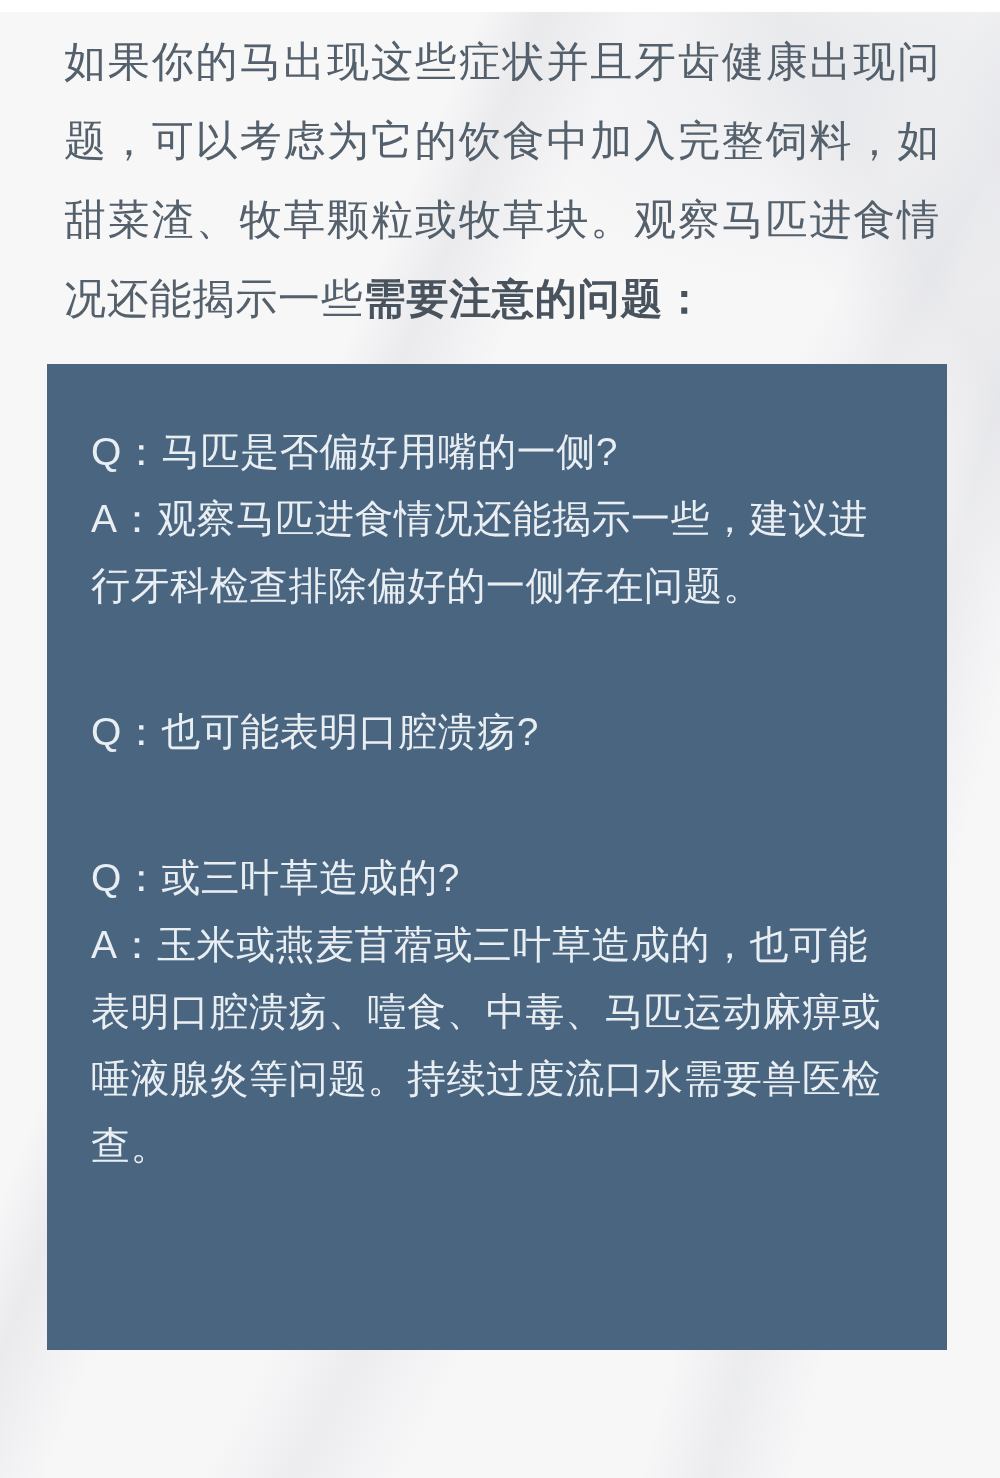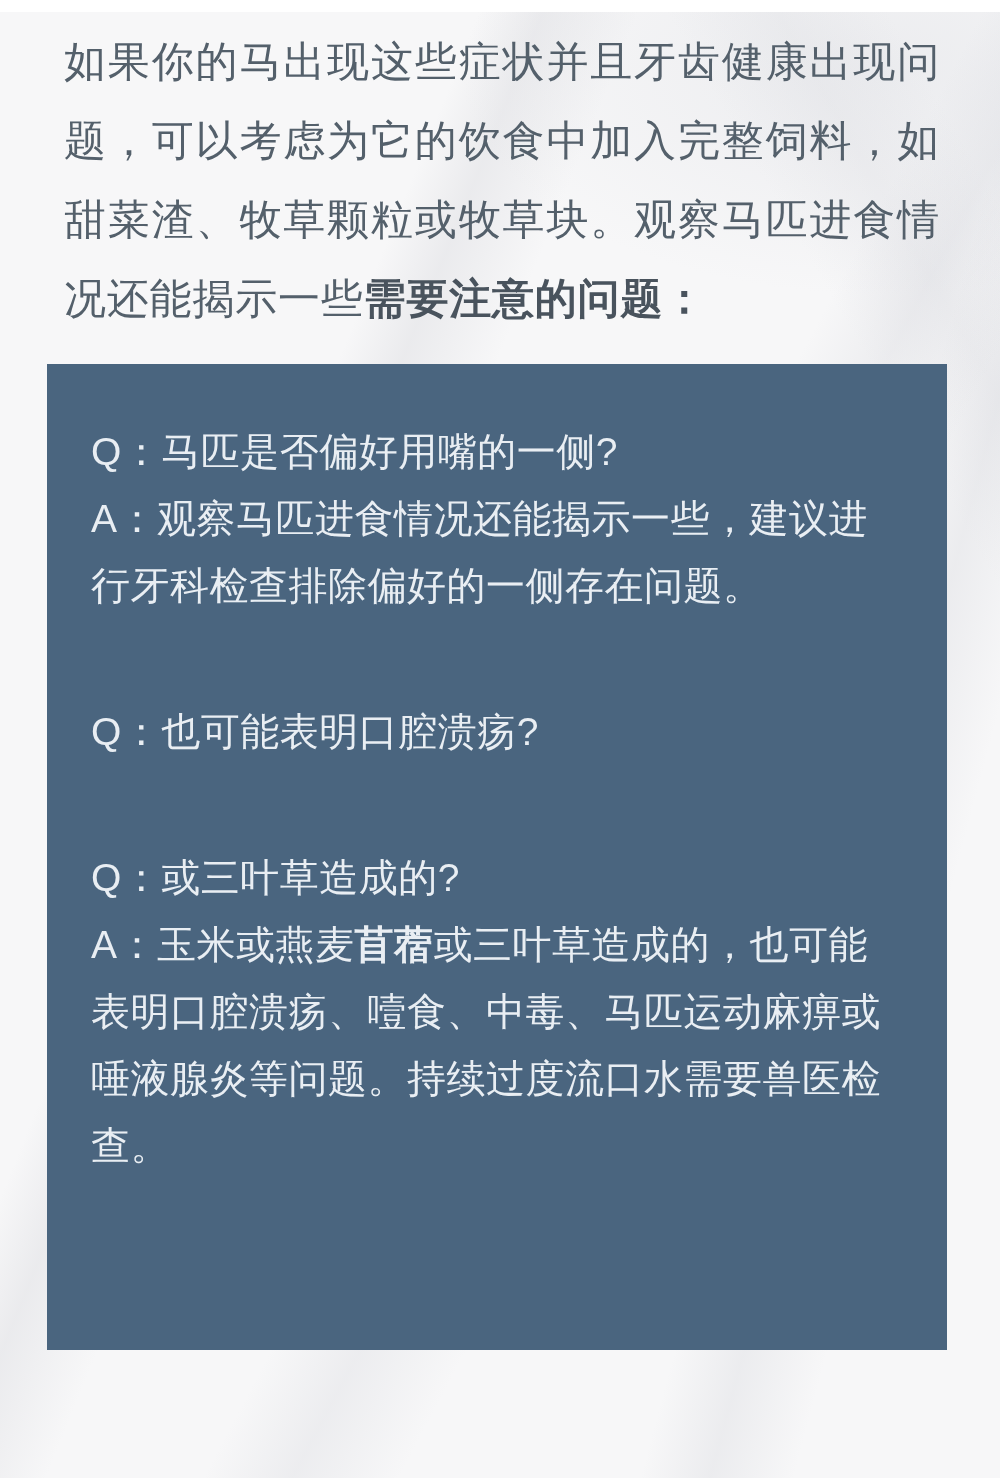--- a/index.html
+++ b/index.html
@@ -51,21 +51,21 @@
     line-height: 67px;
     letter-spacing: 0.5px;
   }
   .qa-group + .qa-group {
     margin-top: 79px;
   }
   .qa-line {
     margin: 0;
   }
   .answer-bold {
-    font-weight: bold;
+    font-weight: normal;
   }
 </style>
 </head>
 <body>
 
 <div class="page">
 
   <p class="intro"><span class="intro-regular">如果你的马出现这些症状并且牙齿健康出现问题，可以考虑为它的饮食中加入完整饲料，如甜菜渣、牧草颗粒或牧草块。观察马匹进食情况还能揭示一些</span><span class="intro-bold">需要注意的问题：</span></p>
 
   <section class="qa-box">

